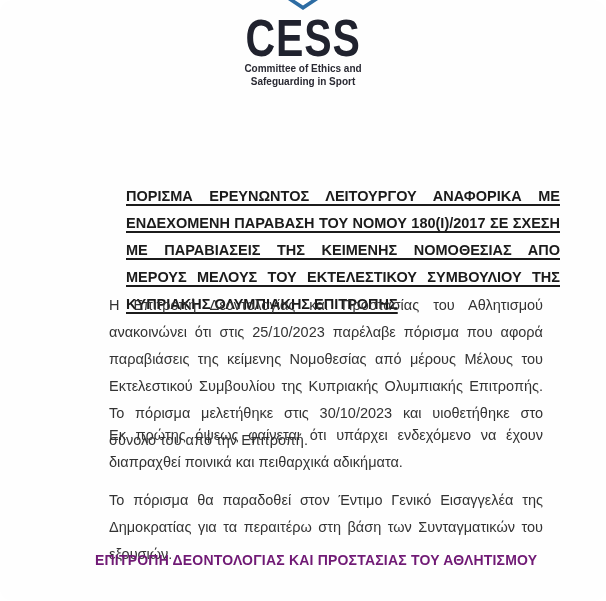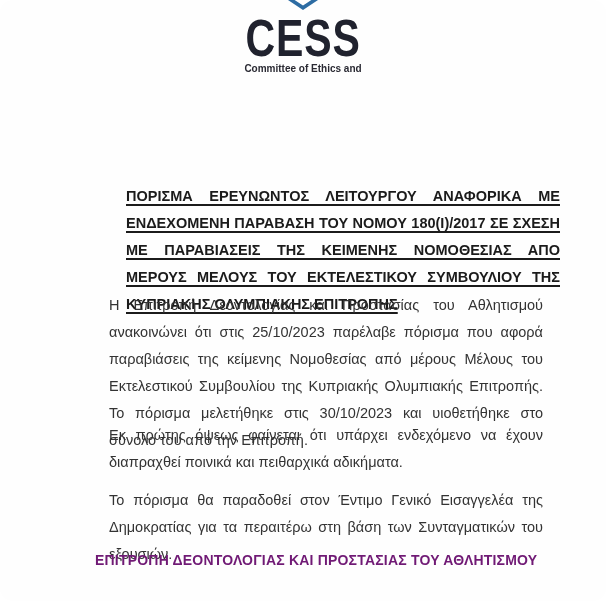--- a/index.html
+++ b/index.html
@@ -98,20 +98,21 @@
 </head>
 <body>
 
 <div class="page">
 
   <div class="logo-block">
     <div class="logo-chevron" style="background: rgb(45, 108, 163);"></div>
     <div class="logo-acronym" style="color: rgb(32, 34, 46);">CESS</div>
     <div class="logo-subtitle">
       <div>Committee of Ethics and</div>
+      <div>Safeguarding in Sport</div>
     </div>
   </div>
 
 
   <div class="subject-heading">ΠΟΡΙΣΜΑ ΕΡΕΥΝΩΝΤΟΣ ΛΕΙΤΟΥΡΓΟΥ ΑΝΑΦΟΡΙΚΑ ΜΕ ΕΝΔΕΧΟΜΕΝΗ ΠΑΡΑΒΑΣΗ ΤΟΥ ΝΟΜΟΥ 180(Ι)/2017 ΣΕ ΣΧΕΣΗ ΜΕ ΠΑΡΑΒΙΑΣΕΙΣ ΤΗΣ ΚΕΙΜΕΝΗΣ ΝΟΜΟΘΕΣΙΑΣ ΑΠΟ ΜΕΡΟΥΣ ΜΕΛΟΥΣ ΤΟΥ ΕΚΤΕΛΕΣΤΙΚΟΥ ΣΥΜΒΟΥΛΙΟΥ ΤΗΣ ΚΥΠΡΙΑΚΗΣ ΟΛΥΜΠΙΑΚΗΣ ΕΠΙΤΡΟΠΗΣ</div>
 
   <p class="body-paragraph para-1">Η Επιτροπή Δεοντολογίας και Προστασίας του Αθλητισμού ανακοινώνει ότι στις 25/10/2023 παρέλαβε πόρισμα που αφορά παραβιάσεις της κείμενης Νομοθεσίας από μέρους Μέλους του Εκτελεστικού Συμβουλίου της Κυπριακής Ολυμπιακής Επιτροπής. Το πόρισμα μελετήθηκε στις 30/10/2023 και υιοθετήθηκε στο σύνολο του από την Επιτροπή.</p>
 
   <p class="body-paragraph para-3">Το πόρισμα θα παραδοθεί στον Έντιμο Γενικό Εισαγγελέα της Δημοκρατίας για τα περαιτέρω στη βάση των Συνταγματικών του εξουσιών.</p>
 

